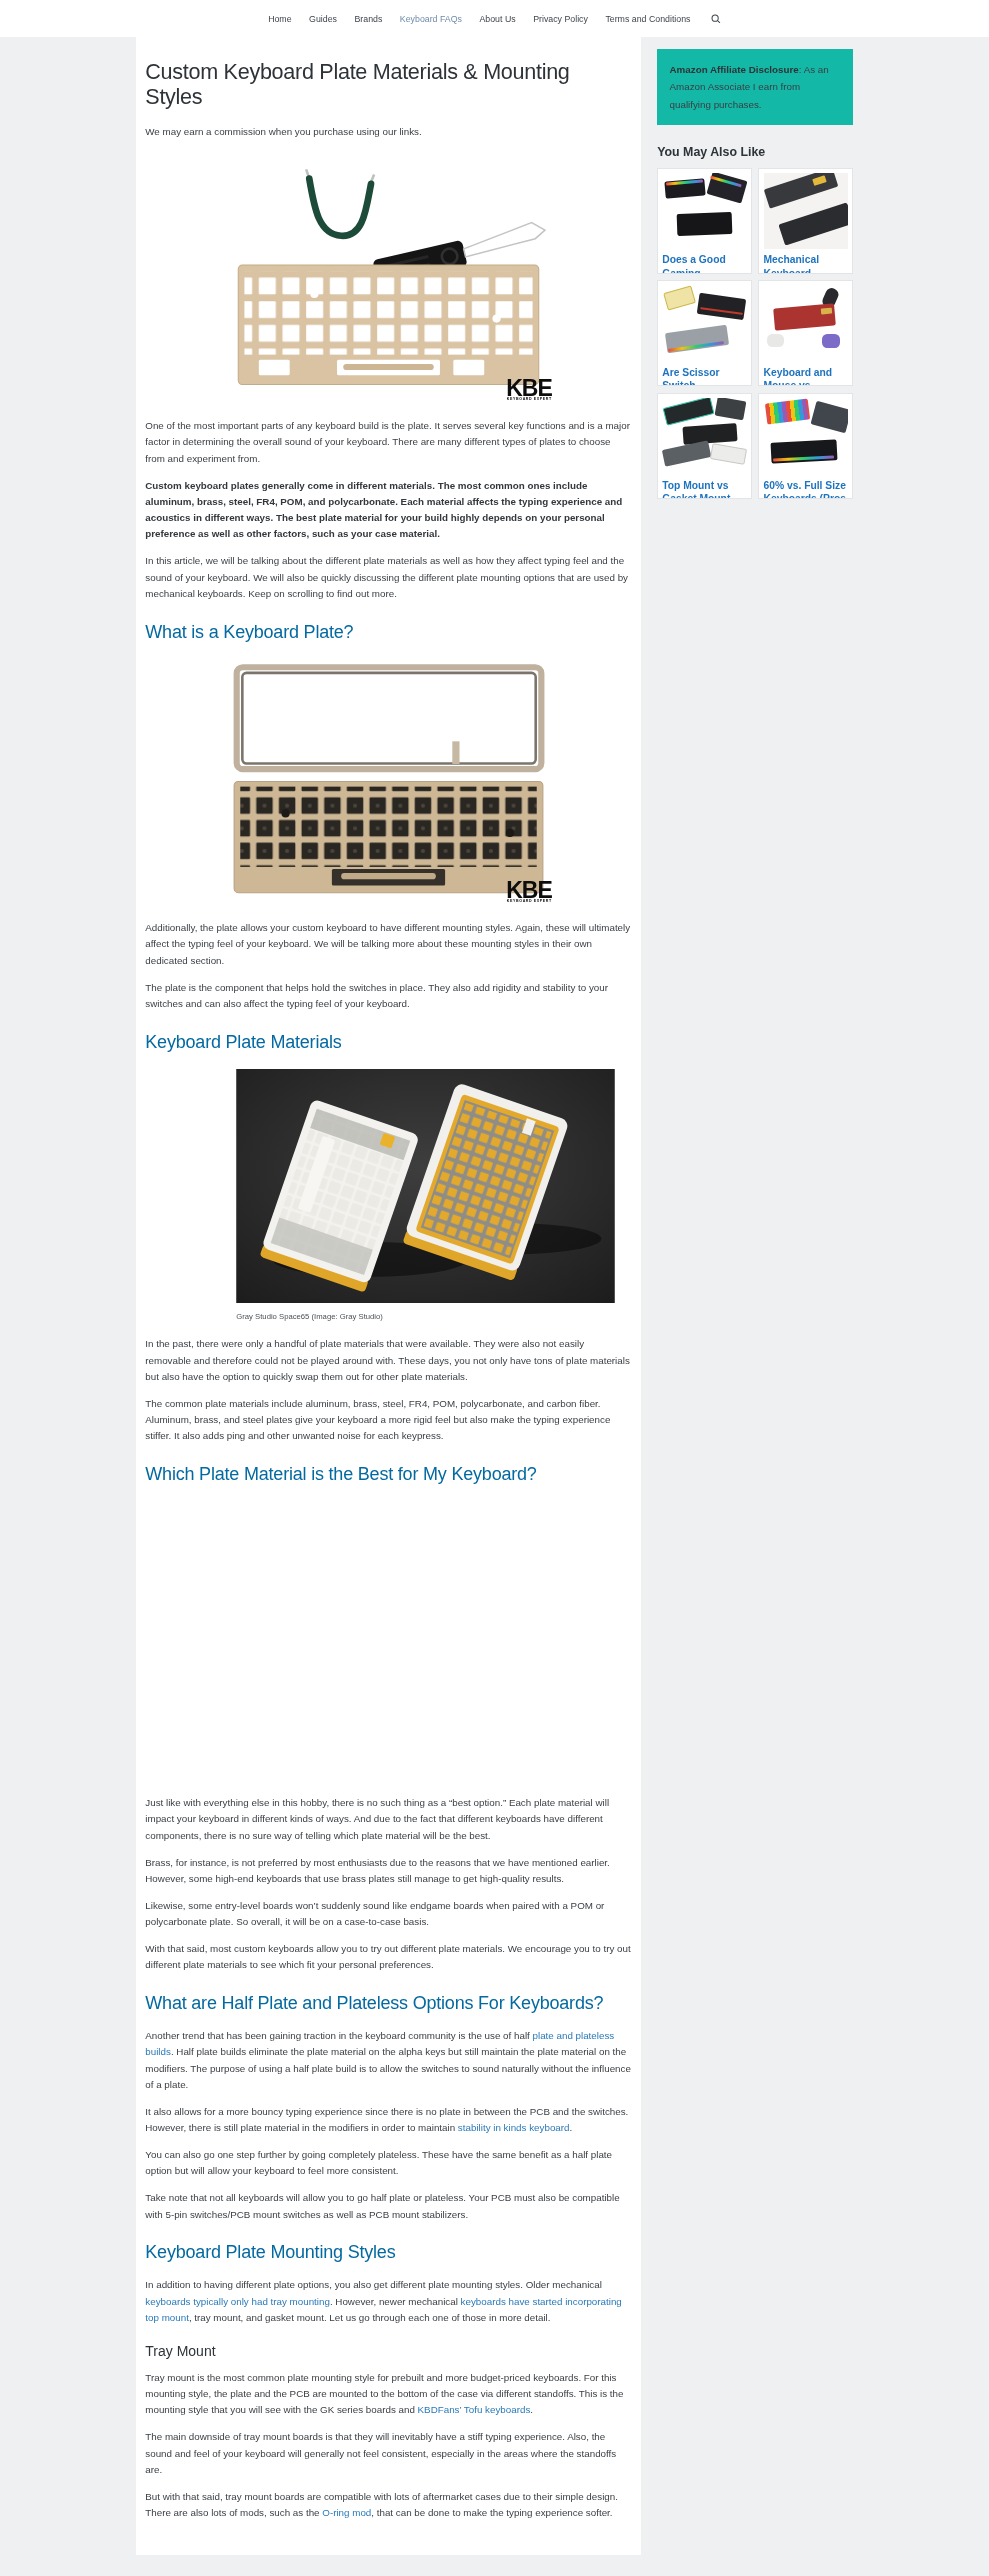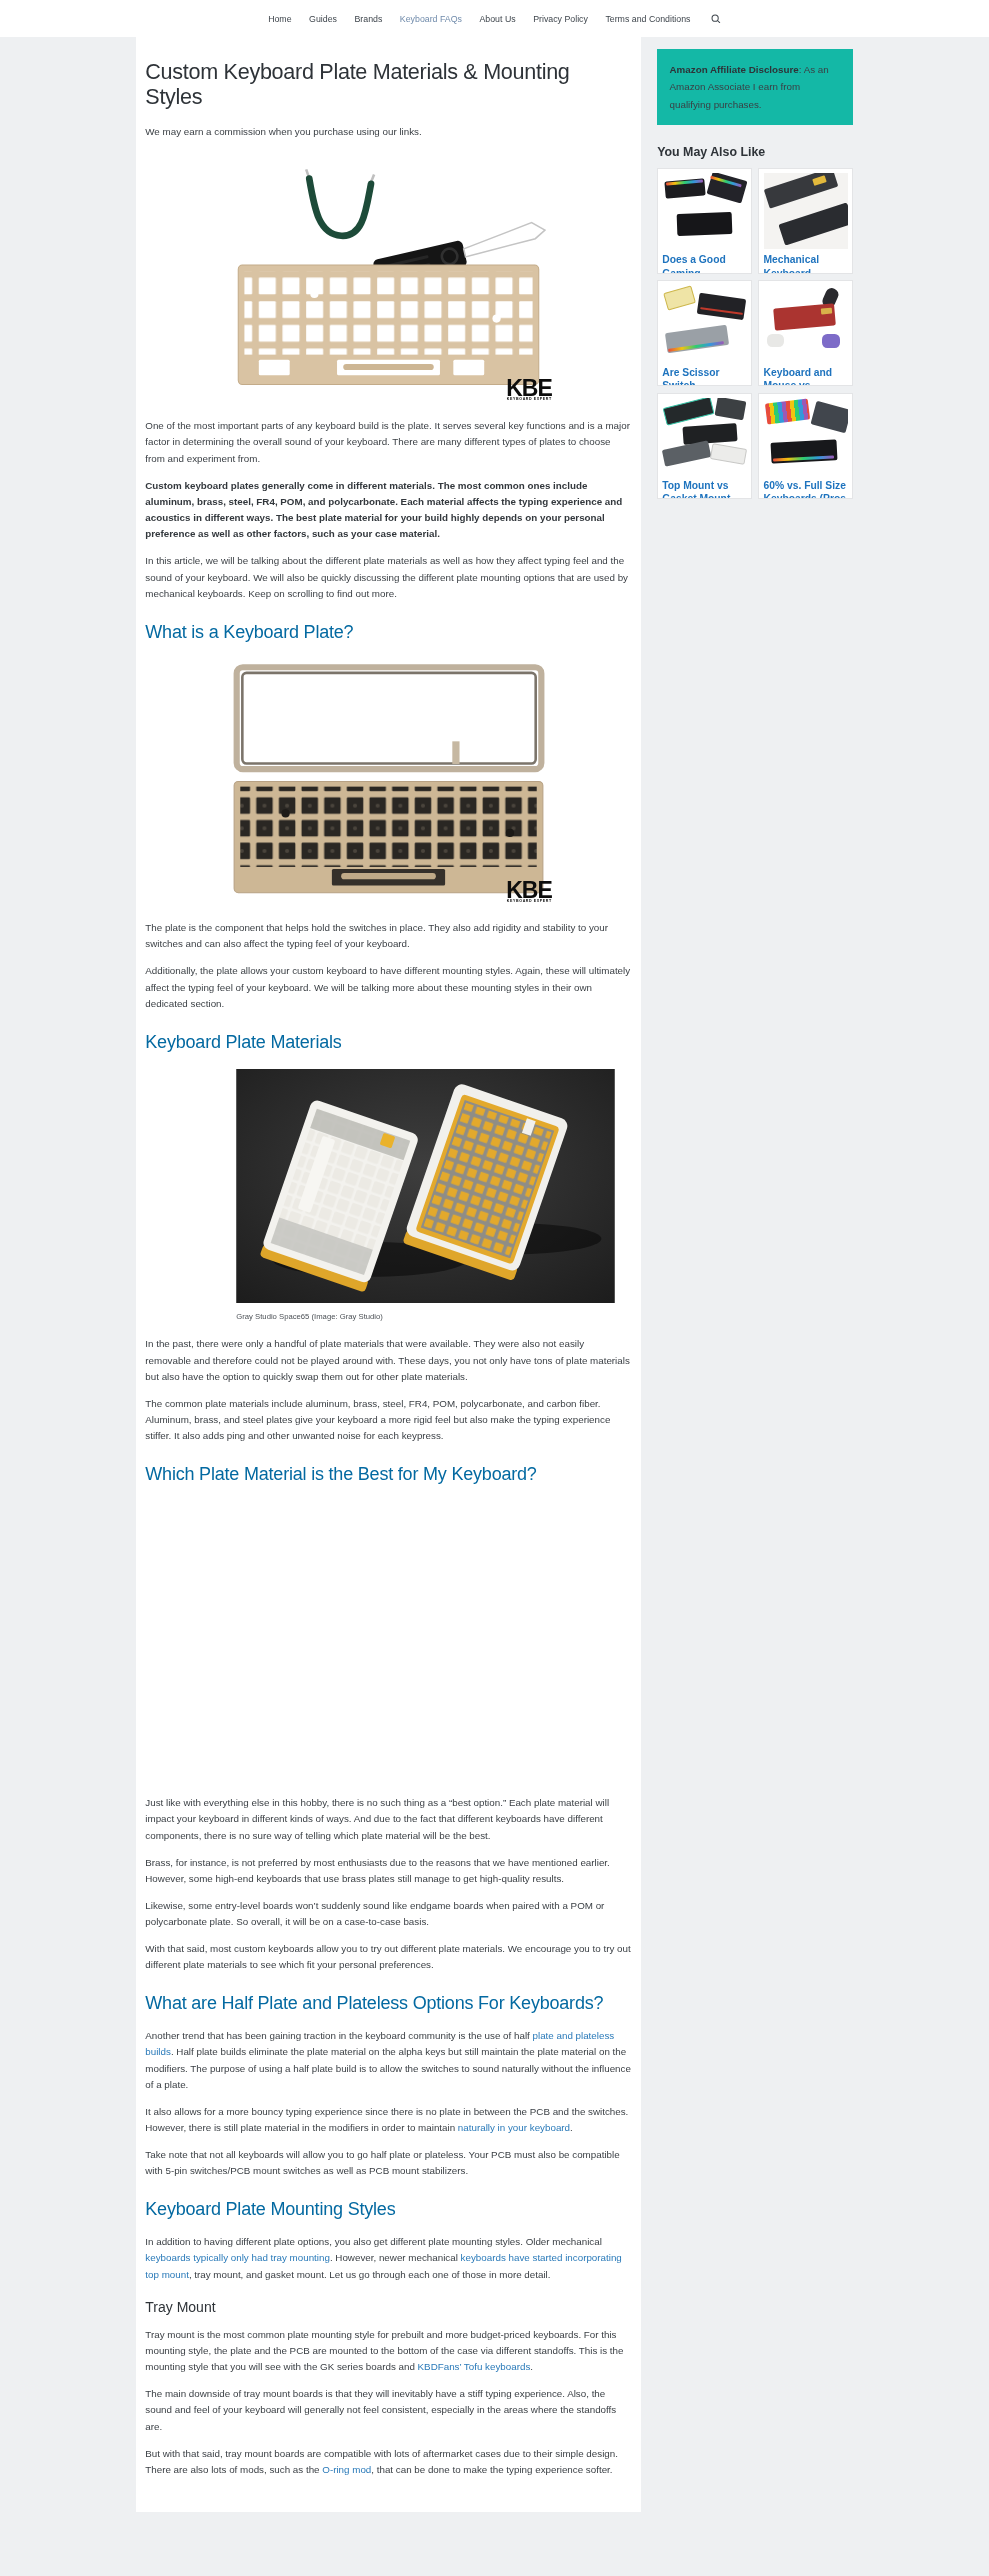--- a/index.html
+++ b/index.html
@@ -153,22 +153,22 @@
         <rect x="258" y="416" width="184" height="12" rx="6" fill="#c0aa88"></rect>
         <circle cx="150" cy="300" r="8" fill="#1c1a17"></circle>
         <circle cx="586" cy="338" r="8" fill="#1c1a17"></circle>
       </svg>
       <div class="kbe-logo">
         <div class="kbe-main">KBE</div>
         <div class="kbe-sub">KEYBOARD EXPERT</div>
       </div>
     </figure>
 
+    <p>Additionally, the plate allows your custom keyboard to have different mounting styles. Again, these will ultimately affect the typing feel of your keyboard. We will be talking more about these mounting styles in their own dedicated section.</p>
     <p>The plate is the component that helps hold the switches in place. They also add rigidity and stability to your switches and can also affect the typing feel of your keyboard.</p>
-    <p>Additionally, the plate allows your custom keyboard to have different mounting styles. Again, these will ultimately affect the typing feel of your keyboard. We will be talking more about these mounting styles in their own dedicated section.</p>
 
     <h2>Keyboard Plate Materials</h2>
 
     <figure style="width:379px;margin-left:63px;margin-right:auto;padding-left:28px;">
       <svg width="379" height="234" viewBox="0 0 736 455">
         <defs>
           <radialGradient id="dark" cx="50%" cy="42%" r="75%">
             <stop offset="0%" stop-color="#3e3e3e"></stop>
               <stop offset="100%" stop-color="#1d1d1d"></stop>
           </radialGradient>
@@ -213,21 +213,22 @@
     <div class="ad-gap g1"></div>
 
     <p>Just like with everything else in this hobby, there is no such thing as a “best option.” Each plate material will impact your keyboard in different kinds of ways. And due to the fact that different keyboards have different components, there is no sure way of telling which plate material will be the best.</p>
     <p>Brass, for instance, is not preferred by most enthusiasts due to the reasons that we have mentioned earlier. However, some high-end keyboards that use brass plates still manage to get high-quality results.</p>
     <p>Likewise, some entry-level boards won’t suddenly sound like endgame boards when paired with a POM or polycarbonate plate. So overall, it will be on a case-to-case basis.</p>
     <p>With that said, most custom keyboards allow you to try out different plate materials. We encourage you to try out different plate materials to see which fit your personal preferences.</p>
 
     <h2>What are Half Plate and Plateless Options For Keyboards?</h2>
 
     <p><span>Another trend that has been gaining traction in the keyboard community is the use of half </span><a class="lnk">plate and plateless builds</a><span>. Half plate builds eliminate the plate material on the alpha keys but still maintain the plate material on the modifiers. The purpose of using a half plate build is to allow the switches to sound naturally without the influence of a plate.</span></p>
-    <p><span>It also allows for a more bouncy typing experience since there is no plate in between the PCB and the switches. However, there is still plate material in the modifiers in order to maintain </span><a class="lnk">naturally in your keyboard</a><span>.</span></p>
+    <p><span>It also allows for a more bouncy typing experience since there is no plate in between the PCB and the switches. However, there is still plate material in the modifiers in order to maintain </span><a class="lnk">stability in kinds keyboard</a><span>.</span></p>
+    <p>You can also go one step further by going completely plateless. These have the same benefit as a half plate option but will allow your keyboard to feel more consistent.</p>
     <p>Take note that not all keyboards will allow you to go half plate or plateless. Your PCB must also be compatible with 5-pin switches/PCB mount switches as well as PCB mount stabilizers.</p>
 
     <h2>Keyboard Plate Mounting Styles</h2>
 
     <p><span>In addition to having different plate options, you also get different plate mounting styles. Older mechanical </span><a class="lnk">keyboards typically only had tray mounting</a><span>. However, newer mechanical </span><a class="lnk">keyboards have started incorporating top mount</a><span>, tray mount, and gasket mount. Let us go through each one of those in more detail.</span></p>
 
     <h3>Tray Mount</h3>
     <p><span>Tray mount is the most common plate mounting style for prebuilt and more budget-priced keyboards. For this mounting style, the plate and the PCB are mounted to the bottom of the case via different standoffs. This is the mounting style that you will see with the GK series boards and </span><a class="lnk">KBDFans’ Tofu keyboards</a><span>.</span></p>
     <p>The main downside of tray mount boards is that they will inevitably have a stiff typing experience. Also, the sound and feel of your keyboard will generally not feel consistent, especially in the areas where the standoffs are.</p>
     <p><span>But with that said, tray mount boards are compatible with lots of aftermarket cases due to their simple design. There are also lots of mods, such as the </span><a class="lnk">O-ring mod</a><span>, that can be done to make the typing experience softer.</span></p>

